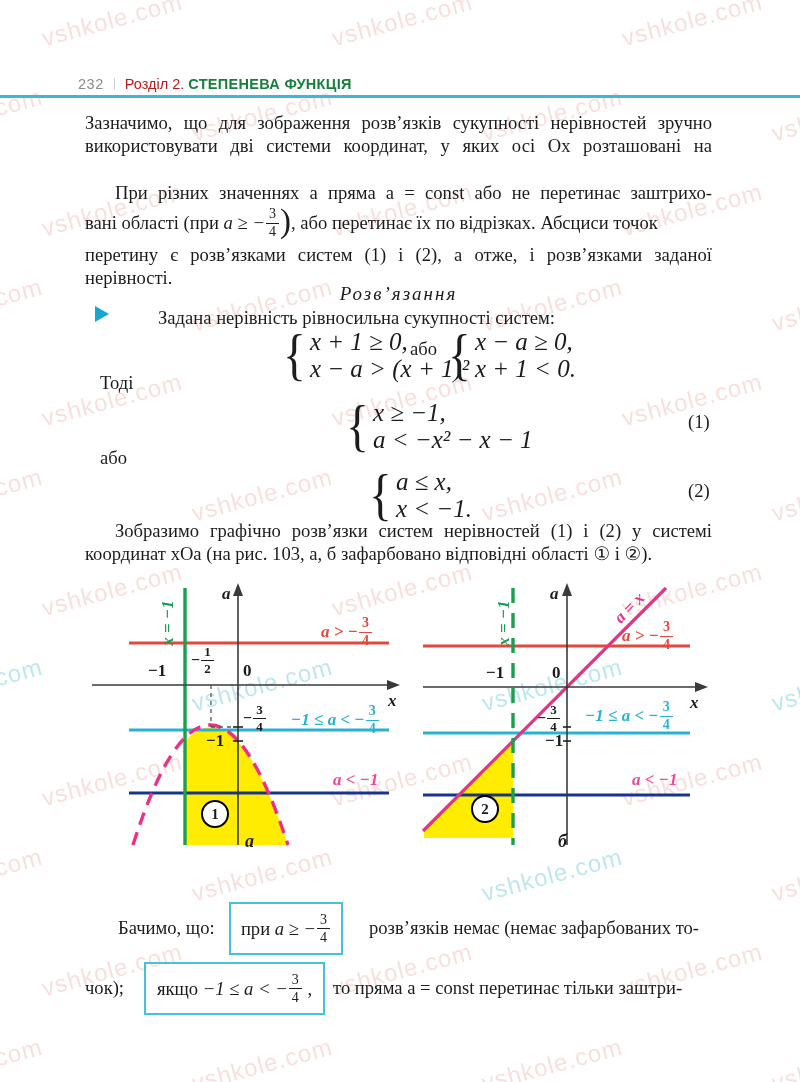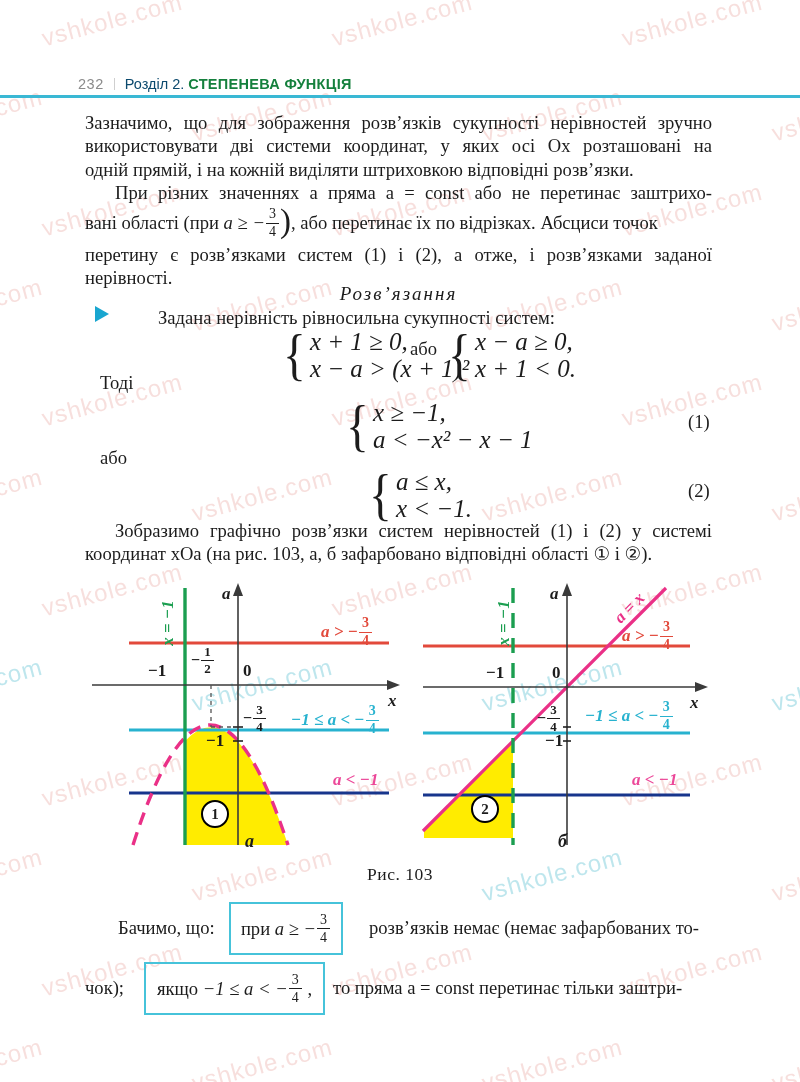--- a/index.html
+++ b/index.html
@@ -7,21 +7,21 @@
         font-family:"Liberation Serif","DejaVu Serif",serif;color:#1c1c1c;}
   
   .wm-layer{position:absolute;inset:0;z-index:0;pointer-events:none;}
   .wm{position:absolute;font-family:"Liberation Sans","DejaVu Sans",sans-serif;
       font-size:24px;letter-spacing:1px;transform:rotate(-15deg);white-space:nowrap;}
   
   .hdr{position:absolute;left:78px;top:76px;z-index:2;
        font-family:"Liberation Sans","DejaVu Sans",sans-serif;font-size:14.5px;}
   .hdr .num{color:#8b8b8b;letter-spacing:.5px;}
   .hdr .sep{display:inline-block;width:1px;height:12px;background:#cfcfcf;margin:0 10px -1px 10px;}
-  .hdr .chap{color:#0c4a6e;}
+  .hdr .chap{color:#b91c1c;}
   .hdr .ttl{color:#15803d;font-weight:700;letter-spacing:.3px;}
   .hdr-rule{position:absolute;left:0;right:0;top:95px;height:3px;background:#3ab8d4;z-index:2;}
   
   .tl{position:absolute;left:85px;width:627px;font-size:18.6px;line-height:23.5px;z-index:2;}
   .j{text-align:justify;text-align-last:justify;}
   .ind{text-indent:30px;}
   .fracline{position:absolute;left:85px;top:202px;height:42px;display:flex;align-items:center;
             font-size:18.6px;z-index:2;white-space:pre;}
   .m{font-style:italic;}
   .fr{display:inline-flex;flex-direction:column;align-items:center;line-height:1;
@@ -118,21 +118,20 @@
     </div>
 
   <div class="hdr">
     <span class="num">232</span><span class="sep"></span><span class="chap">Розділ 2.</span>
     <span class="ttl">СТЕПЕНЕВА ФУНКЦІЯ</span>
   </div>
   <div class="hdr-rule"></div>
 
   <div class="tl j" style="top:111px">Зазначимо, що для зображення розв’язків сукупності нерівностей зручно</div>
   <div class="tl j" style="top:134px">використовувати дві системи координат, у яких осі Ох розташовані на</div>
-  <div class="tl" style="top:158px">одній прямій, і на кожній виділяти штриховкою відповідні розв’язки.</div>
   <div class="tl j ind" style="top:181px">При різних значеннях а пряма а = const або не перетинає заштрихо-</div>
 
   <div class="fracline">
     <span>вані області (при </span><span class="m">a ≥ −</span><span class="fr fr-t"><span class="n">3</span><span class="d">4</span></span><span class="bigparen">)</span><span>, або перетинає їх по відрізках. Абсциси точок</span>
   </div>
   <div class="tl j" style="top:243px">перетину є розв’язками систем (1) і (2), а отже, і розв’язками заданої</div>
   <div class="tl" style="top:266px">нерівності.</div>
 
   <div class="heading">Розв’язання</div>
   <div class="marker"></div>
@@ -248,21 +247,20 @@
         <span class="d">4</span>
       </span>
     </div>
   <div class="tick" style="left:545px;top:731px">−1</div>
   <div class="glabel it c-red lblfr" style="left:622px;top:620px"><span>a &gt; −</span><span class="fr fr-t"><span class="n">3</span><span class="d">4</span></span></div>
   <div class="glabel it c-cyan lblfr" style="left:585px;top:700px"><span>−1 ≤ a &lt; −</span><span class="fr fr-t"><span class="n">3</span><span class="d">4</span></span></div>
   <div class="glabel it c-blue" style="left:632px;top:770px">a &lt; −1</div>
   <div class="region" style="left:471px;top:795px">2</div>
   <div class="sub" style="left:558px;top:831px">б</div>
 
-  <div class="caption">Рис. 103</div>
 
   <div class="btext" style="left:118px;top:917px">Бачимо, що:</div>
   <div class="cbox" style="left:229px;top:902px;width:110px;height:49px">
     <span>при </span><span class="m">a ≥ −</span><span class="fr fr-t"><span class="n">3</span><span class="d">4</span></span>
   </div>
   <div class="btext" style="left:369px;top:917px">розв’язків немає (немає зафарбованих то-</div>
 
   <div class="btext" style="left:85px;top:977px">чок); </div>
   <div class="cbox" style="left:144px;top:962px;width:177px;height:49px">
     <span>якщо </span><span class="m">−1 ≤ a &lt; −</span><span class="fr fr-t"><span class="n">3</span><span class="d">4</span></span><span> ,</span>

